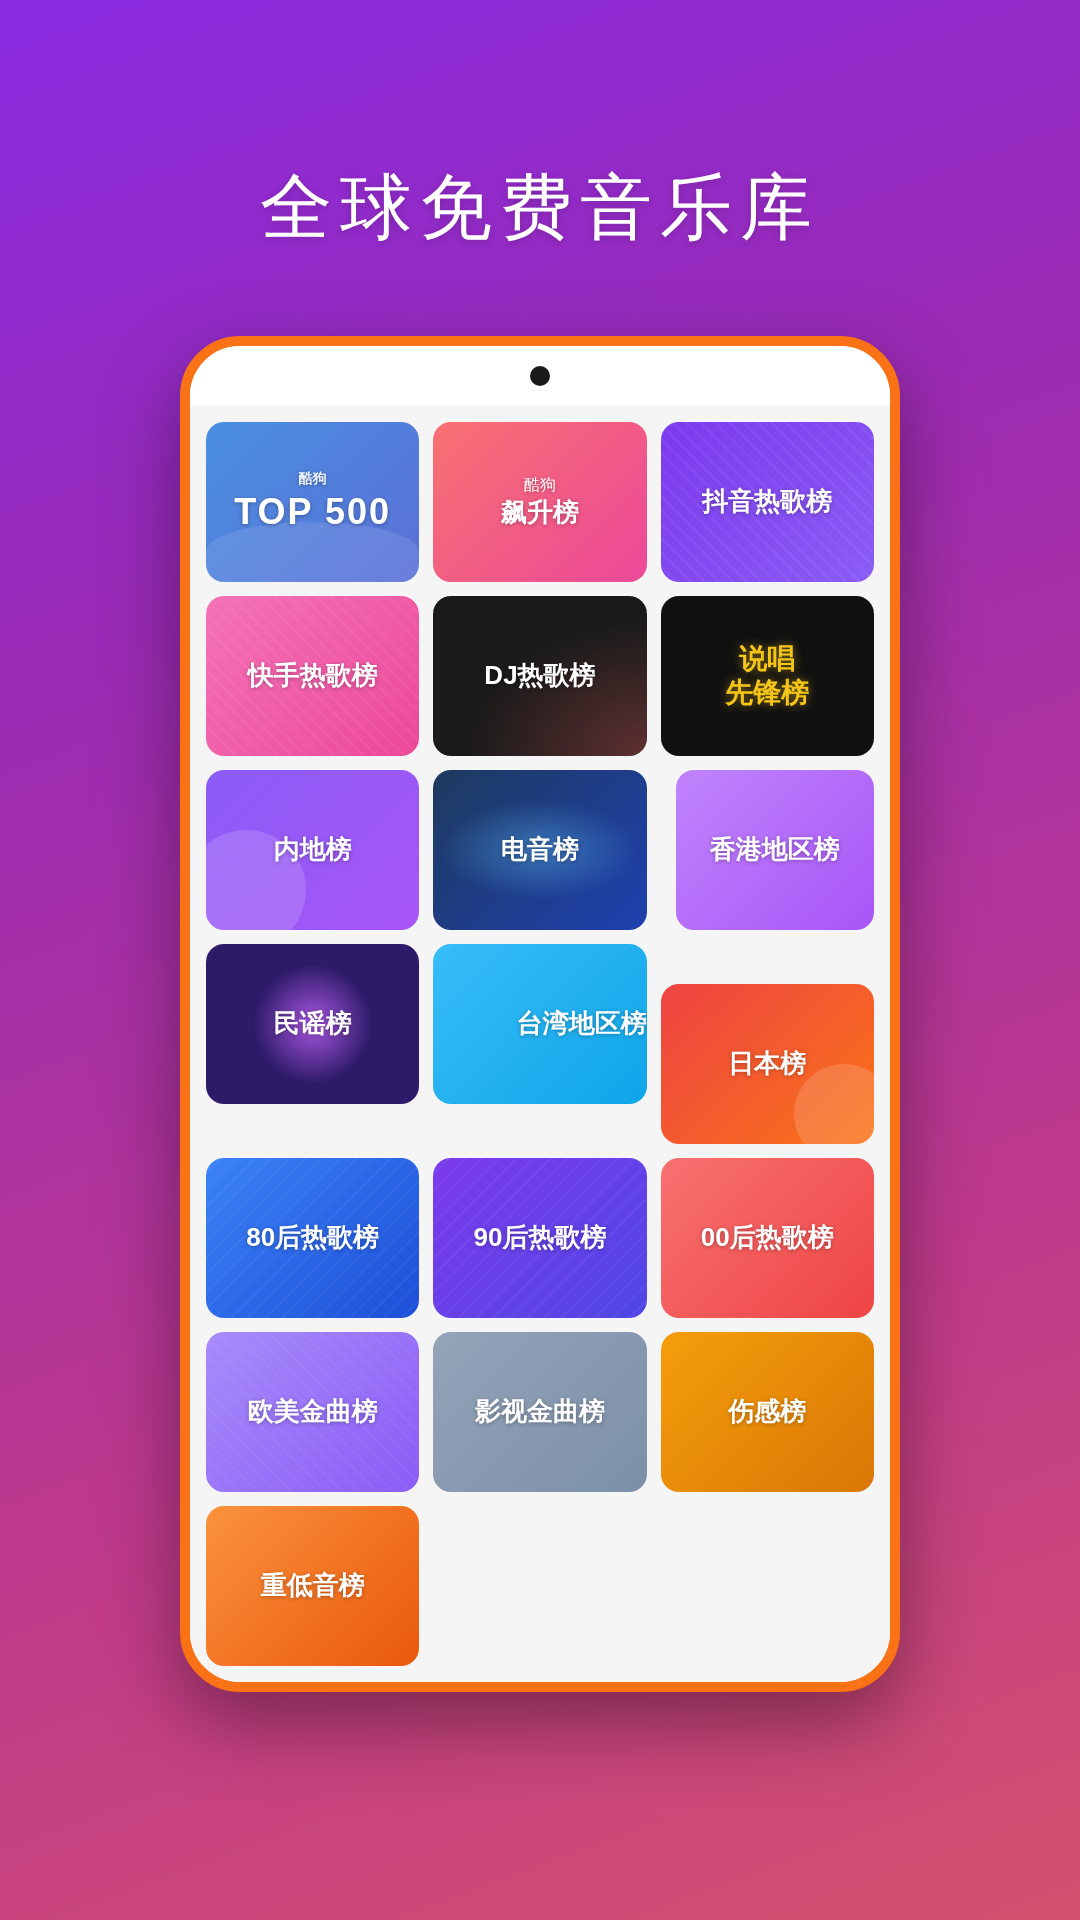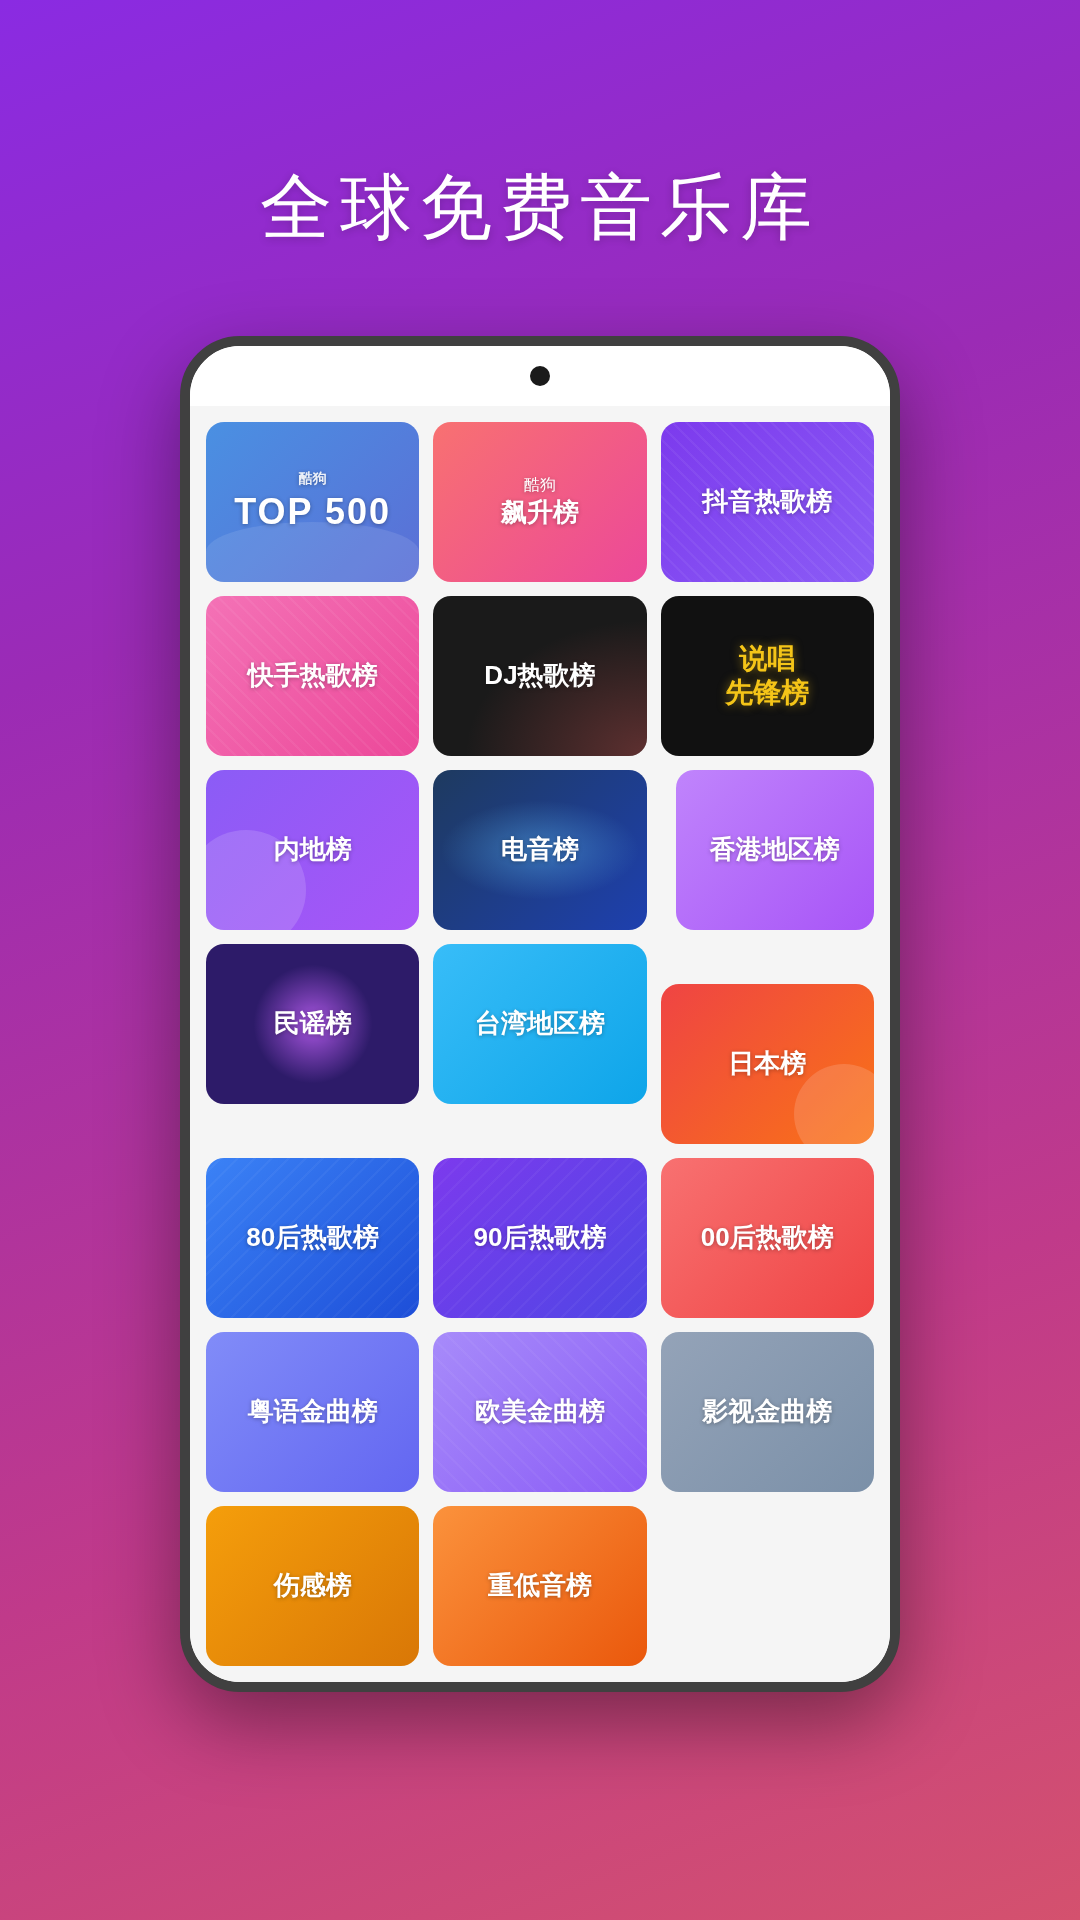--- a/index.html
+++ b/index.html
@@ -22,21 +22,21 @@
       margin-top: 160px;
       margin-bottom: 80px;
       letter-spacing: 8px;
       text-shadow: 0 2px 8px rgba(0,0,0,0.2);
     }
 
     .phone-frame {
       width: 720px;
       background: white;
       border-radius: 60px;
-      border: 10px solid #404040;
+      border: 10px solid #f97316;
       overflow: hidden;
       position: relative;
       box-shadow: 0 30px 80px rgba(0,0,0,0.4);
     }
 
     .phone-notch-area {
       background: white;
       height: 60px;
       display: flex;
       align-items: center;
@@ -191,20 +191,21 @@
       position: absolute;
       top: 50%; left: 50%;
       transform: translate(-50%, -50%);
       width: 120px; height: 120px;
       background: radial-gradient(circle, rgba(200,100,255,0.8) 0%, transparent 70%);
       border-radius: 50%;
     }
 
     .card-taiwan {
       background: linear-gradient(135deg, #38bdf8 0%, #0ea5e9 100%);
+      justify-content: flex-end;
     }
 
     .card-japan {
       background: linear-gradient(135deg, #ef4444 0%, #f97316 100%);
       margin-top: 40px;
     }
     .card-japan::after {
       content: '';
       position: absolute;
       bottom: -20px; right: -20px;
@@ -352,23 +353,20 @@
       </div>
 
       <div class="card card-90s">
         <div class="card-label">90后热歌榜</div>
       </div>
 
       <div class="card card-00s">
         <div class="card-label">00后热歌榜</div>
       </div>
 
-      <div class="card card-cantonese">
-        <div class="card-label">粤语金曲榜</div>
-      </div>
 
       <div class="card card-western">
         <div class="card-label">欧美金曲榜</div>
       </div>
 
       <div class="card card-movie">
         <div class="card-label">影视金曲榜</div>
       </div>
 
       <div class="card card-sad">

